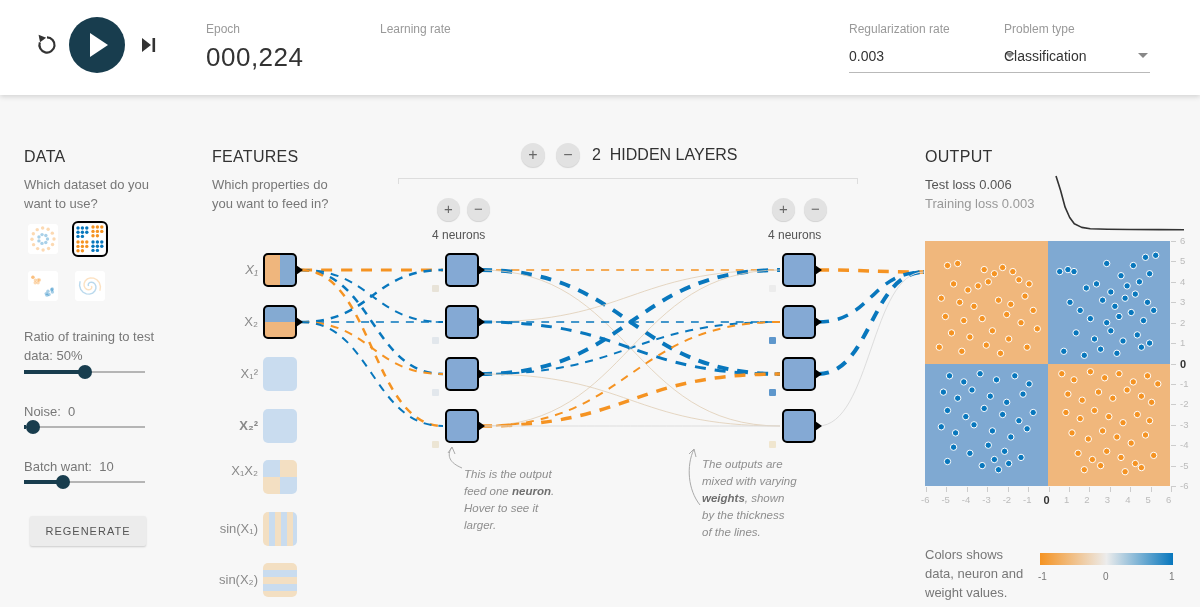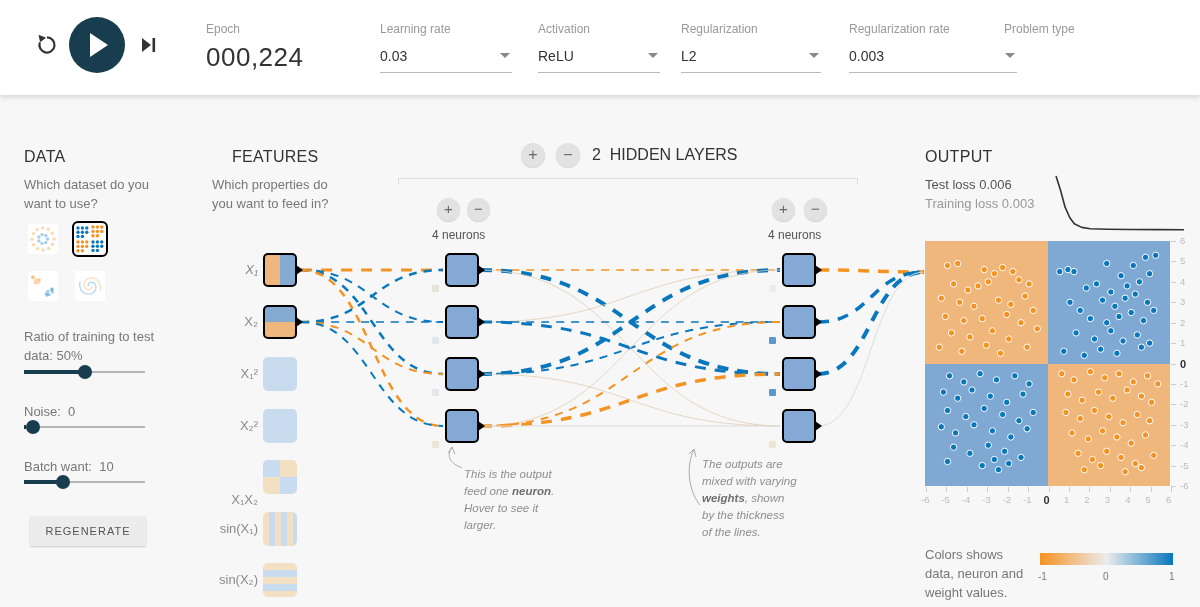--- a/index.html
+++ b/index.html
@@ -124,48 +124,34 @@
         <rect x="16.5" y="5" width="2.6" height="14" fill="#333"></rect>
     </svg>
   </div>
   <div class="epoch">
     <div class="lbl">Epoch</div>
     <div class="val">000,224</div>
   </div>
 
   <div class="select" style="left:380px;width:132px;">
     <div class="lbl">Learning rate</div>
-    <div class="val">
-      <span>0.03</span>
-      <span class="arrow"></span>
-    </div>
-  </div>
-  <div class="select" style="left:538px;width:122px;">
-    <div class="lbl">Activation</div>
-    <div class="val">
-      <span>ReLU</span>
-      <span class="arrow"></span>
-    </div>
-  </div>
-  <div class="select" style="left:681px;width:140px;">
-    <div class="lbl">Regularization</div>
-    <div class="val">
-      <span>L2</span>
-      <span class="arrow"></span>
-    </div>
   </div>
   <div class="select" style="left:849px;width:168px;">
     <div class="lbl">Regularization rate</div>
     <div class="val">
       <span>0.003</span>
       <span class="arrow"></span>
     </div>
   </div>
   <div class="select" style="left:1004px;width:146px;">
     <div class="lbl">Problem type</div>
+    <div class="val">
+      <span>Classification</span>
+      <span class="arrow"></span>
+    </div>
   </div>
 </div>
 
 <div class="heading" style="left:24px;top:148px;">DATA</div>
 <div class="subtext" style="left:24px;top:175px;width:130px;">Which dataset do you want to use?</div>
 <div class="thumbs" id="thumbs">
     <div class="thumb" style="left: 0px; top: 0px;"><svg width="30" height="30" viewBox="0 0 30 30">
         <circle cx="26" cy="15" r="1.7" fill="#f59322" opacity="0.35"></circle>
         <circle cx="24.54601097645415" cy="20.465681516281105" r="1.7" fill="#f59322" opacity="0.35"></circle>
         <circle cx="20.56842282956056" cy="24.486446499676724" r="1.7" fill="#f59322" opacity="0.35"></circle>
@@ -264,36 +250,36 @@
   <span>Batch want:</span>&nbsp; <span>10</span>
 </div>
 <div class="slider" id="slider-batch" style="left:24px;top:475px;">
   <div class="track"></div>
     <div class="fill" style="width: 36.3px;"></div>
     <div class="knob" style="left: 32.1px;"></div>
 </div>
 
 <button class="regen">REGENERATE</button>
 
-<div class="heading" style="left:212px;top:148px;margin-left:20px;">FEATURES</div>
+<div class="heading" style="left:212px;top:148px;">FEATURES</div>
 <div class="subtext" style="left:212px;top:175px;width:130px;">Which properties do you want to feed in?</div>
 <div id="features-host">
     <div class="flabel" style="left: 210px; top: 262px; font-style: italic;">X₁</div>
     <div class="fsq active" style="left: 263px; top: 253px; background: linear-gradient(to right, rgb(239, 182, 125) 50%, rgb(132, 170, 210) 50%);">
       <div class="nub"></div>
     </div>
     <div class="flabel" style="left: 210px; top: 314px;">X₂</div>
     <div class="fsq active" style="left: 263px; top: 305px; background: linear-gradient(rgb(132, 170, 210) 50%, rgb(239, 182, 125) 50%);">
       <div class="nub"></div>
     </div>
     <div class="flabel" style="left: 210px; top: 366px;">X₁²</div>
     <div class="fsq" style="left: 263px; top: 357px; background: rgb(201, 220, 239);"></div>
-    <div class="flabel" style="left: 210px; top: 418px;">X₂²</div>
+    <div class="flabel" style="left: 210px; top: 418px; font-weight: bold;">X₂²</div>
     <div class="fsq" style="left: 263px; top: 409px; background: rgb(201, 220, 239);"></div>
-    <div class="flabel" style="left: 210px; top: 492px;">X₁X₂</div>
+    <div class="flabel" style="left: 210px; top: 463px;">X₁X₂</div>
     <div class="fsq" style="left: 263px; top: 460px; background: conic-gradient(rgb(243, 223, 194) 0deg, rgb(243, 223, 194) 25%, rgb(201, 220, 239) 25%, rgb(201, 220, 239) 50%, rgb(243, 223, 194) 50%, rgb(243, 223, 194) 75%, rgb(201, 220, 239) 75%);"></div>
     <div class="flabel" style="left: 210px; top: 521px;">sin(X₁)</div>
     <div class="fsq" style="left: 263px; top: 512px; background: repeating-linear-gradient(to right, rgb(243, 223, 194) 0px, rgb(243, 223, 194) 6px, rgb(201, 220, 239) 6px, rgb(201, 220, 239) 12px);"></div>
     <div class="flabel" style="left: 210px; top: 572px;">sin(X₂)</div>
     <div class="fsq" style="left: 263px; top: 563px; background: repeating-linear-gradient(rgb(243, 223, 194) 0px, rgb(243, 223, 194) 7px, rgb(201, 220, 239) 7px, rgb(201, 220, 239) 14px);"></div>
   </div>
 
 <div class="circ-btn" style="left:521px;top:143px;">+</div>
 <div class="circ-btn" style="left:556px;top:143px;">−</div>
 <div class="hl-title">

